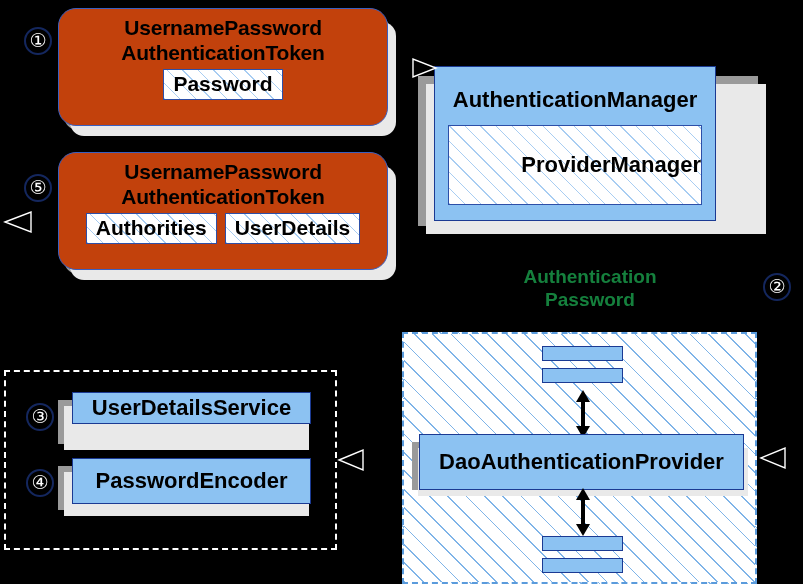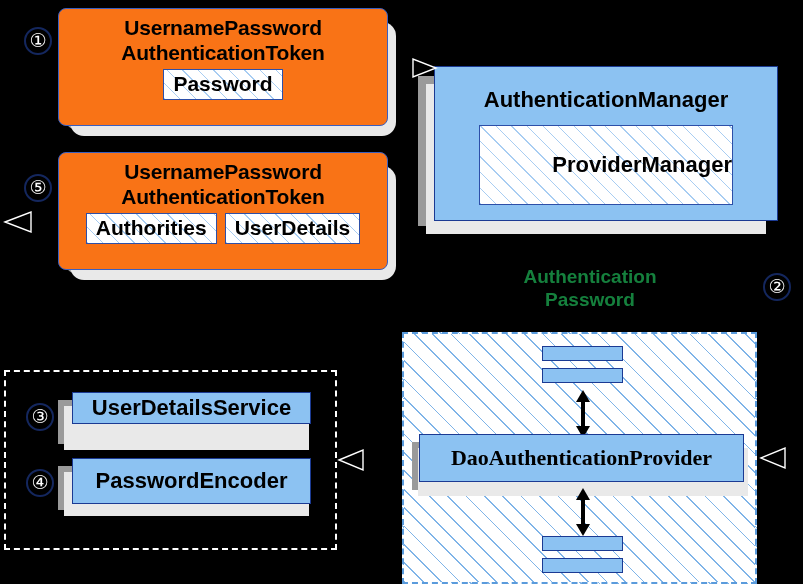--- a/index.html
+++ b/index.html
@@ -31,23 +31,23 @@
     background:#8cc2f2;
     border:1.5px solid #1b3a93;
     box-sizing:border-box;
     display:flex;align-items:center;justify-content:center;
     color:#000;font-weight:bold;
   }
 
   
   .token{
     position:absolute;
-    background:#f97316;
+    background:#c2410c;
     border:1.5px solid #3a5fc0;
-    border-radius:8px;
+    border-radius:18px;
     box-sizing:border-box;
   }
   .token .title{
     text-align:center;font-weight:bold;font-size:21px;line-height:25px;
     color:#000;padding-top:6px;letter-spacing:-0.2px;
   }
   .token .slots{
     display:flex;gap:8px;justify-content:center;padding:4px 10px 9px 10px;
   }
   .token .slot{
@@ -112,21 +112,21 @@
 
   <div class="circnum" style="left:24px;top:174px;">⑤</div>
 
   <svg class="arrowsvg" style="left:4px;top:210px;" width="30" height="24" viewBox="0 0 30 24">
     <polygon points="1,12 27,2 27,22" fill="none" stroke="#ffffff" stroke-width="1.4"></polygon>
   </svg>
 
   <div class="shadow-l1" style="left:418px;top:76px;width:340px;height:150px;"></div>
   <div class="shadow-l2" style="left:426px;top:84px;width:340px;height:150px;"></div>
 
-  <div class="node-blue" style="left:434px;top:66px;width:344px;height:155px;flex-direction:column;justify-content:flex-start;">
+  <div class="node-blue" style="left:434px;top:66px;width:282px;height:155px;flex-direction:column;justify-content:flex-start;">
     <div style="font-size:22px;margin-top:20px;">AuthenticationManager</div>
     <div class="hatch" style="margin-top:12px;width:254px;height:80px;border:1.3px solid #2d4fa8;box-sizing:border-box;
                 display:flex;align-items:center;justify-content:flex-end;font-size:22px;font-weight:bold;color:#000;">
       <span>ProviderManager</span>
     </div>
   </div>
 
   <svg class="arrowsvg" style="left:412px;top:58px;" width="28" height="22" viewBox="0 0 28 22">
     <polygon points="1,1 1,19 24,10" fill="none" stroke="#ffffff" stroke-width="1.4"></polygon>
   </svg>
@@ -144,21 +144,21 @@
   <div class="node-blue" style="left:542px;top:368px;width:81px;height:15px;border:1.5px solid #1b3a93;"></div>
 
   <svg class="arrowsvg" style="left:572px;top:390px;" width="22" height="48" viewBox="0 0 22 48">
     <line x1="11" y1="6" x2="11" y2="42" stroke="#000" stroke-width="4"></line>
     <polygon points="11,0 4,12 18,12" fill="#000"></polygon>
     <polygon points="11,48 4,36 18,36" fill="#000"></polygon>
   </svg>
 
   <div class="shadow-l1" style="left:412px;top:442px;width:330px;height:48px;"></div>
   <div class="shadow-l2" style="left:418px;top:448px;width:330px;height:48px;"></div>
-  <div class="node-blue" style="left:419px;top:434px;width:325px;height:48px;font-size:22px;font-family:Liberation Serif, serif;">
+  <div class="node-blue" style="left:419px;top:434px;width:325px;height:56px;font-size:22px;">
     <span>DaoAuthenticationProvider</span>
   </div>
 
   <svg class="arrowsvg" style="left:572px;top:488px;" width="22" height="48" viewBox="0 0 22 48">
     <line x1="11" y1="6" x2="11" y2="42" stroke="#000" stroke-width="4"></line>
     <polygon points="11,0 4,12 18,12" fill="#000"></polygon>
     <polygon points="11,48 4,36 18,36" fill="#000"></polygon>
   </svg>
 
   <div class="node-blue" style="left:542px;top:536px;width:81px;height:15px;border:1.5px solid #1b3a93;"></div>

